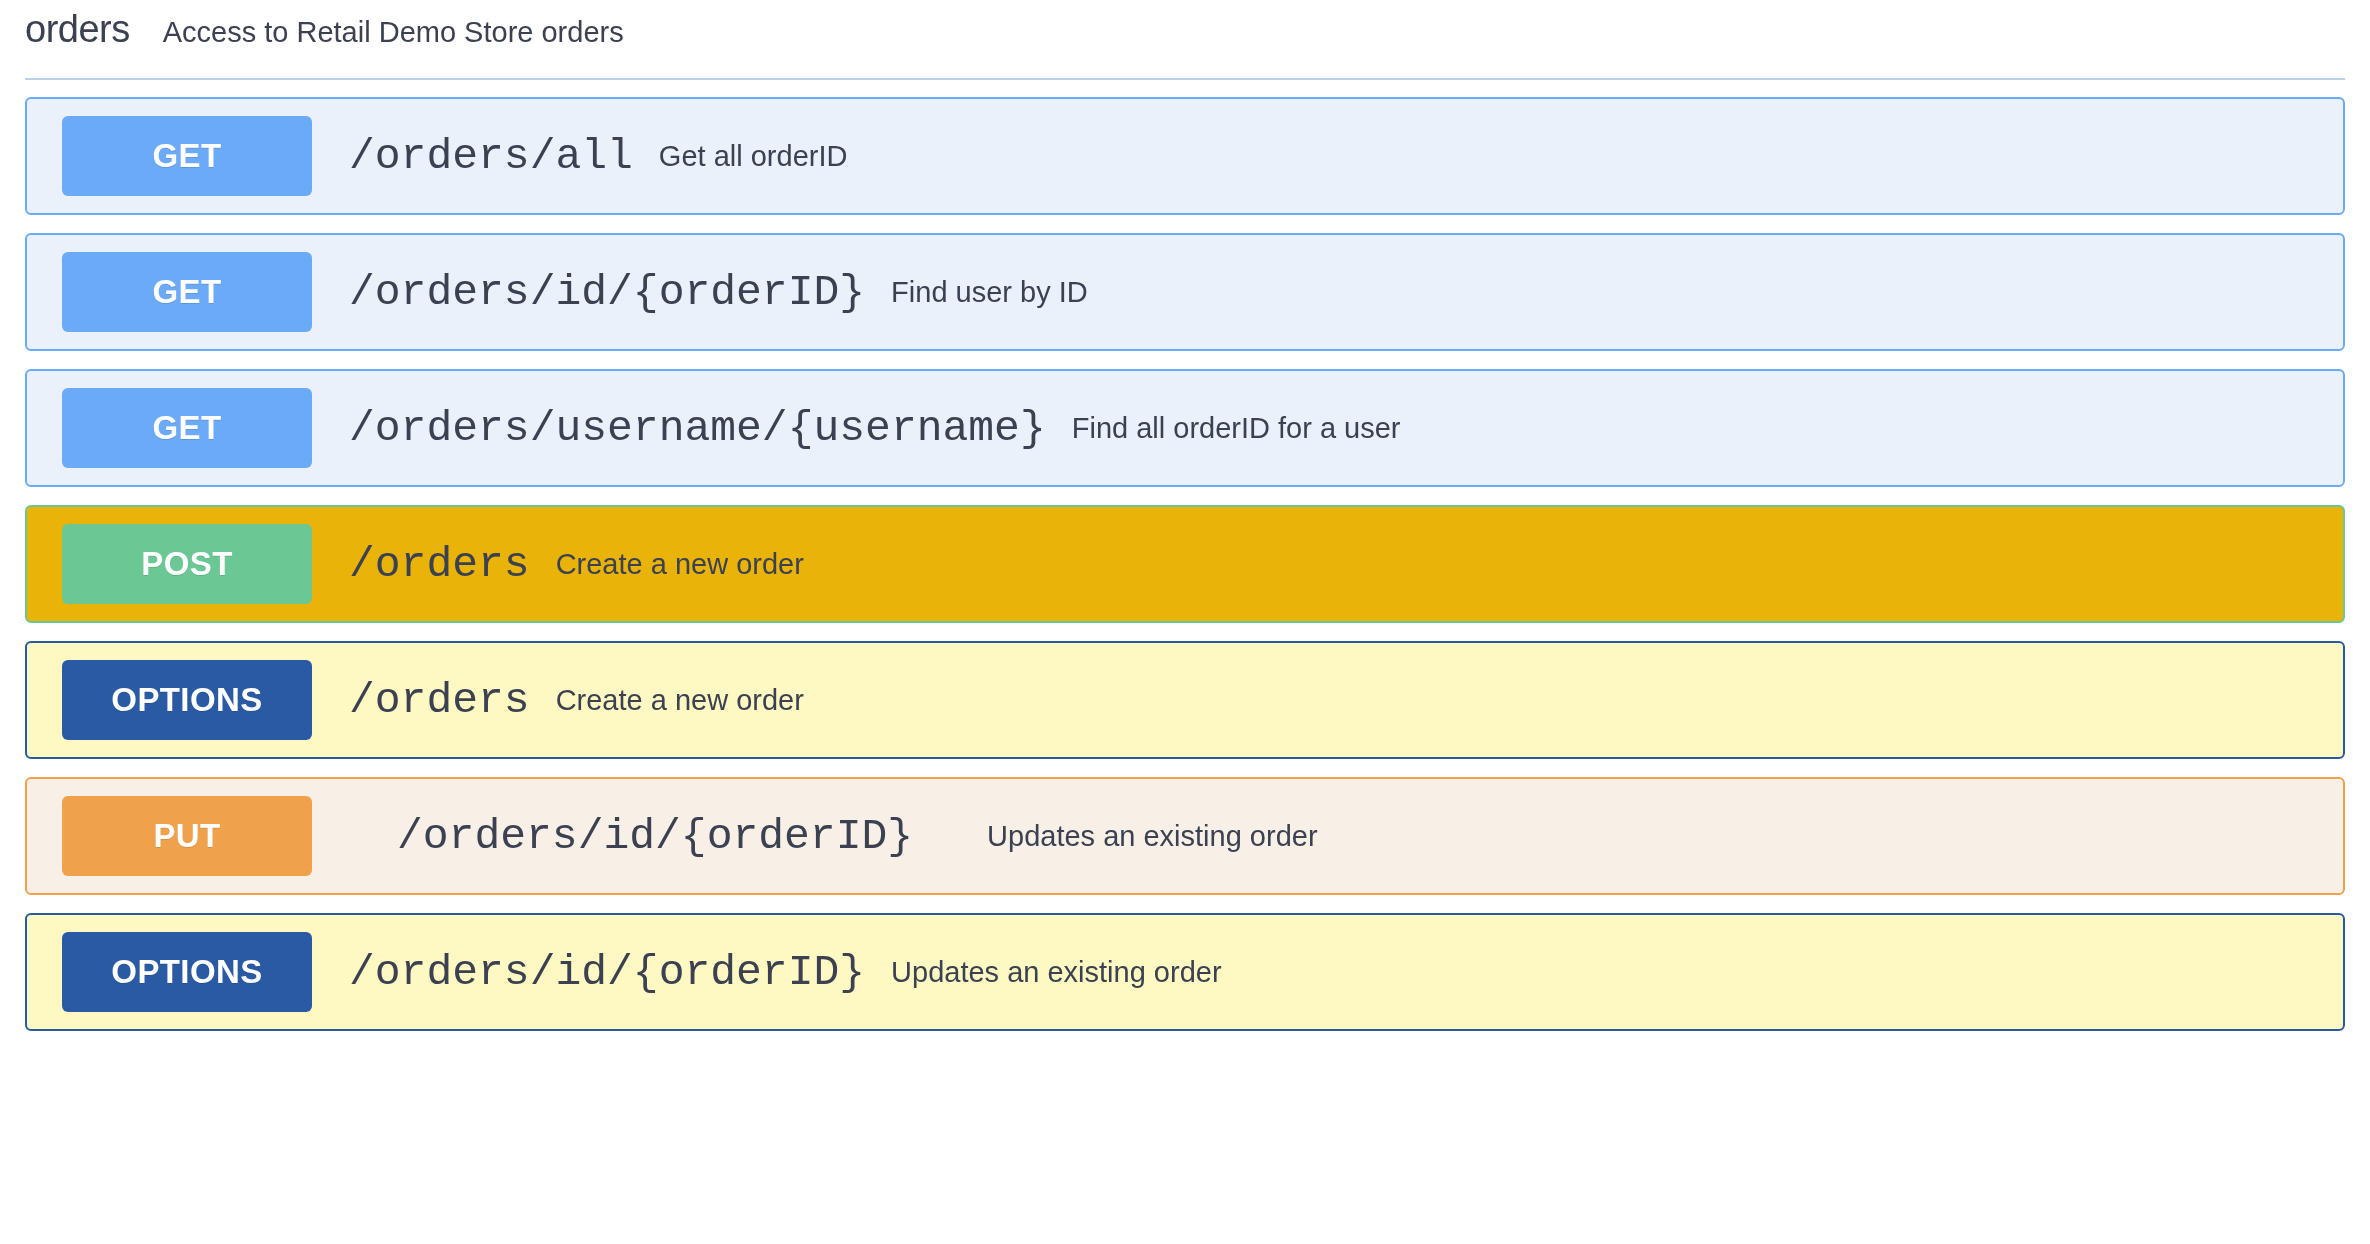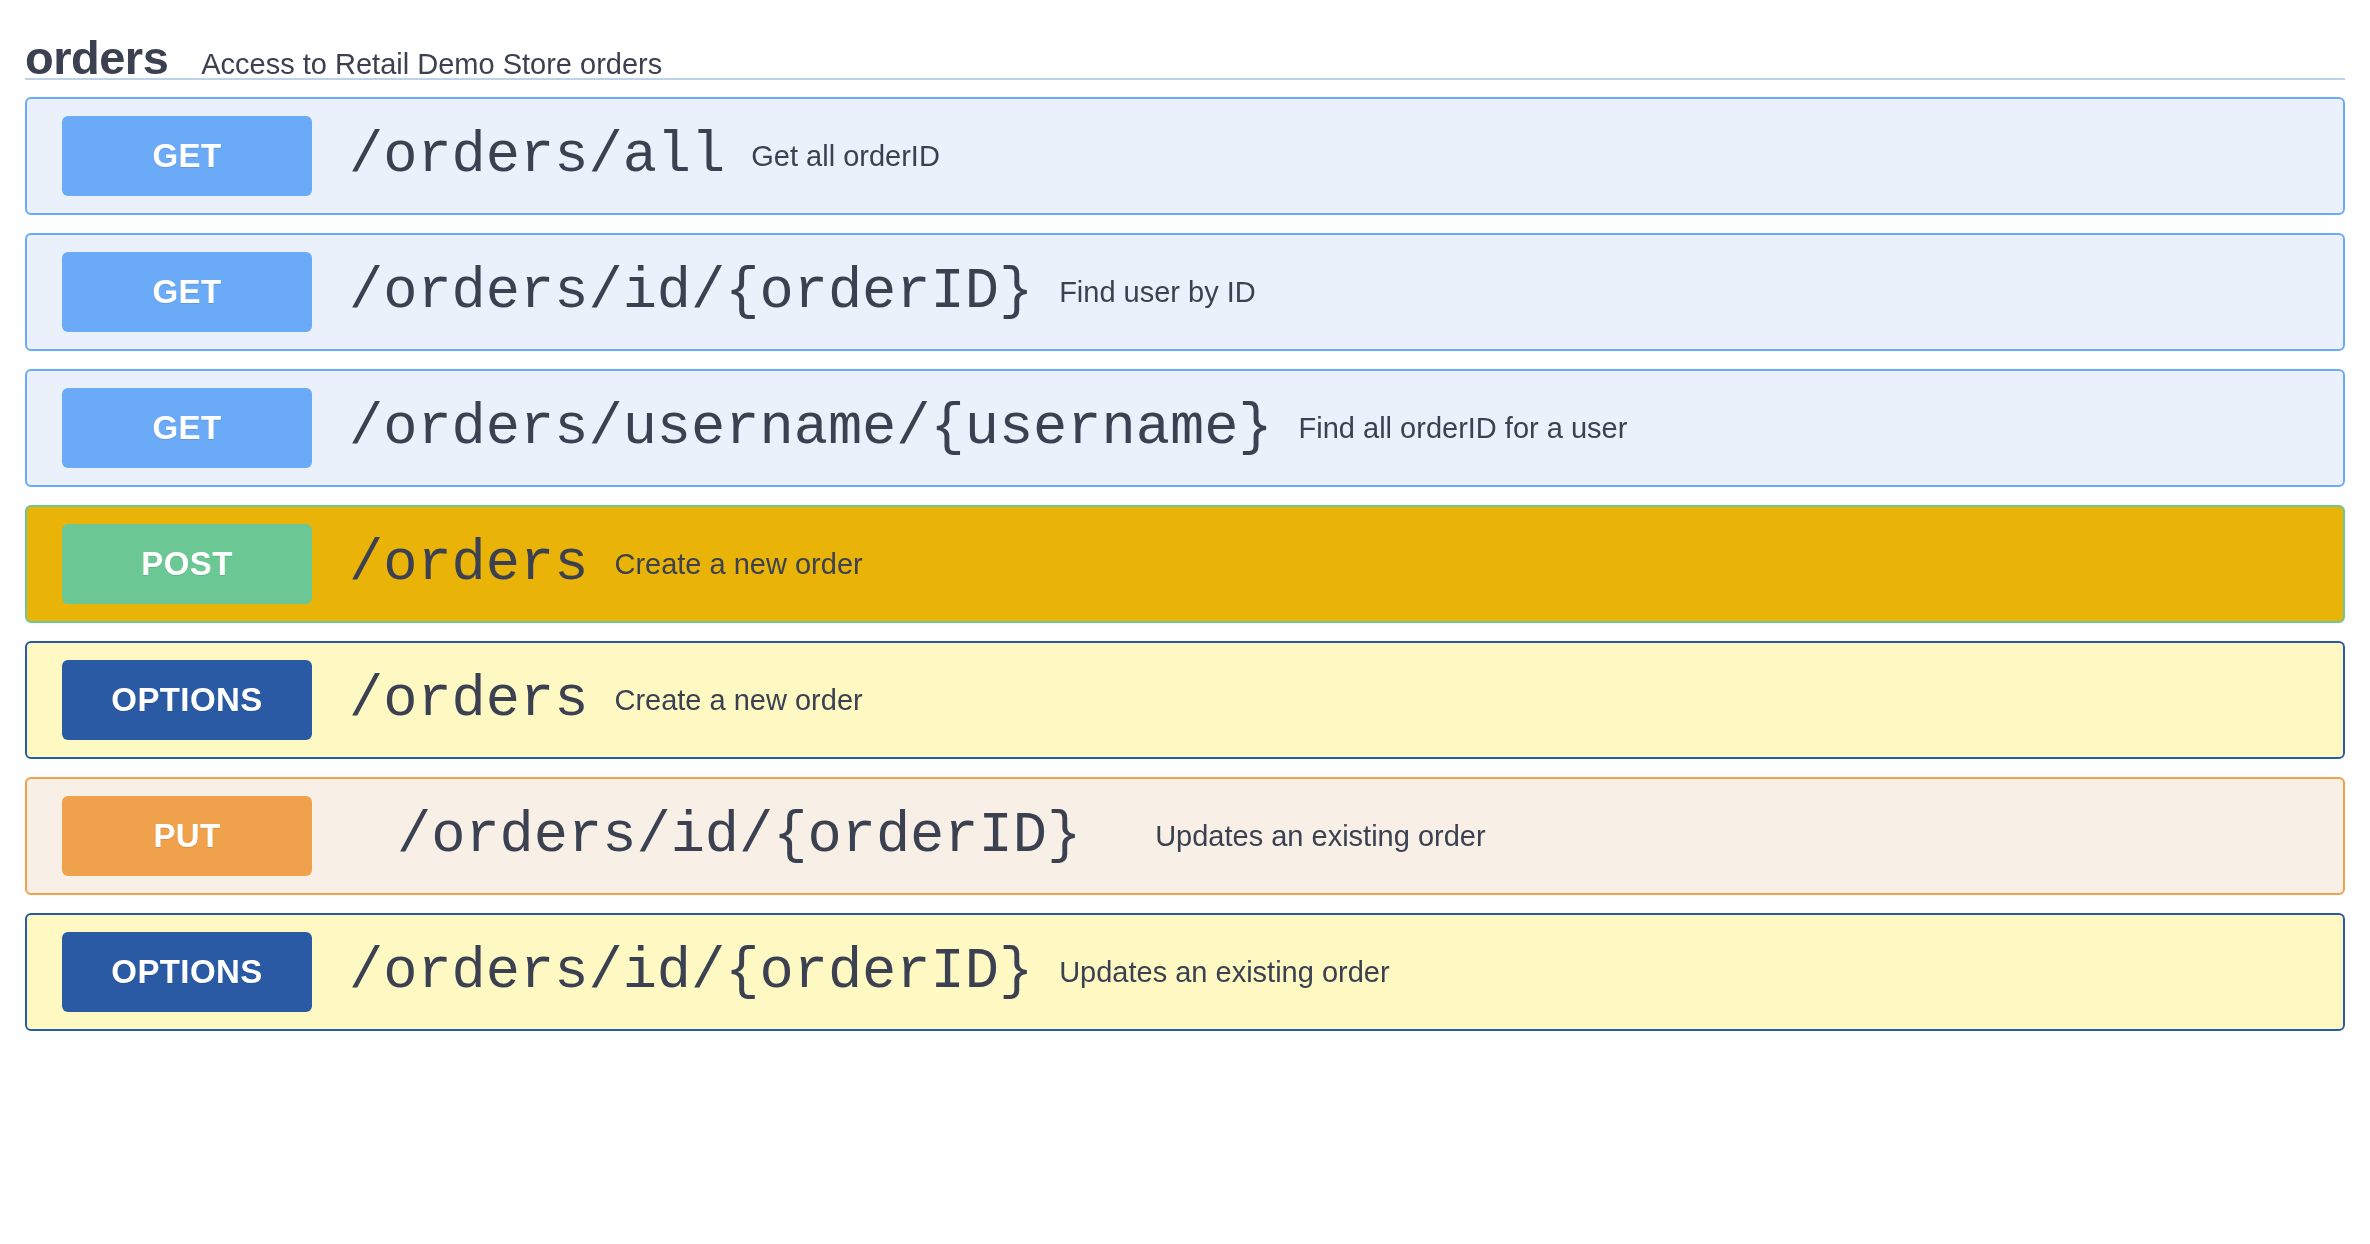--- a/index.html
+++ b/index.html
@@ -15,26 +15,25 @@
   }
 
   .tag-header {
     padding: 10px 0 0 25px;
     display: flex;
     align-items: baseline;
     height: 78px;
     box-sizing: border-box;
   }
   .tag-title {
-    font-size: 47px;
-    font-weight: bold;
+    font-size: 38px;
+    font-weight: normal;
     color: #3b4151;
     letter-spacing: -0.5px;
     line-height: 1;
-    margin-top: 24px;
   }
   .tag-desc {
     font-size: 29px;
     color: #3b4151;
     margin-left: 33px;
     line-height: 1;
   }
 
   .tag-divider {
     margin-left: 25px;
@@ -72,21 +71,21 @@
     color: #ffffff;
     font-size: 33px;
     font-weight: bold;
     letter-spacing: 0.4px;
     text-shadow: 0 1px 0 rgba(0,0,0,0.10);
   }
 
   .op-path {
     margin-left: 37px;
     font-family: "Liberation Mono", "DejaVu Sans Mono", monospace;
-    font-size: 57px;
+    font-size: 43px;
     font-weight: normal;
     color: #3b4151;
     white-space: nowrap;
   }
 
   .op-summary {
     margin-left: 26px;
     font-size: 29px;
     color: #3b4151;
     white-space: nowrap;

